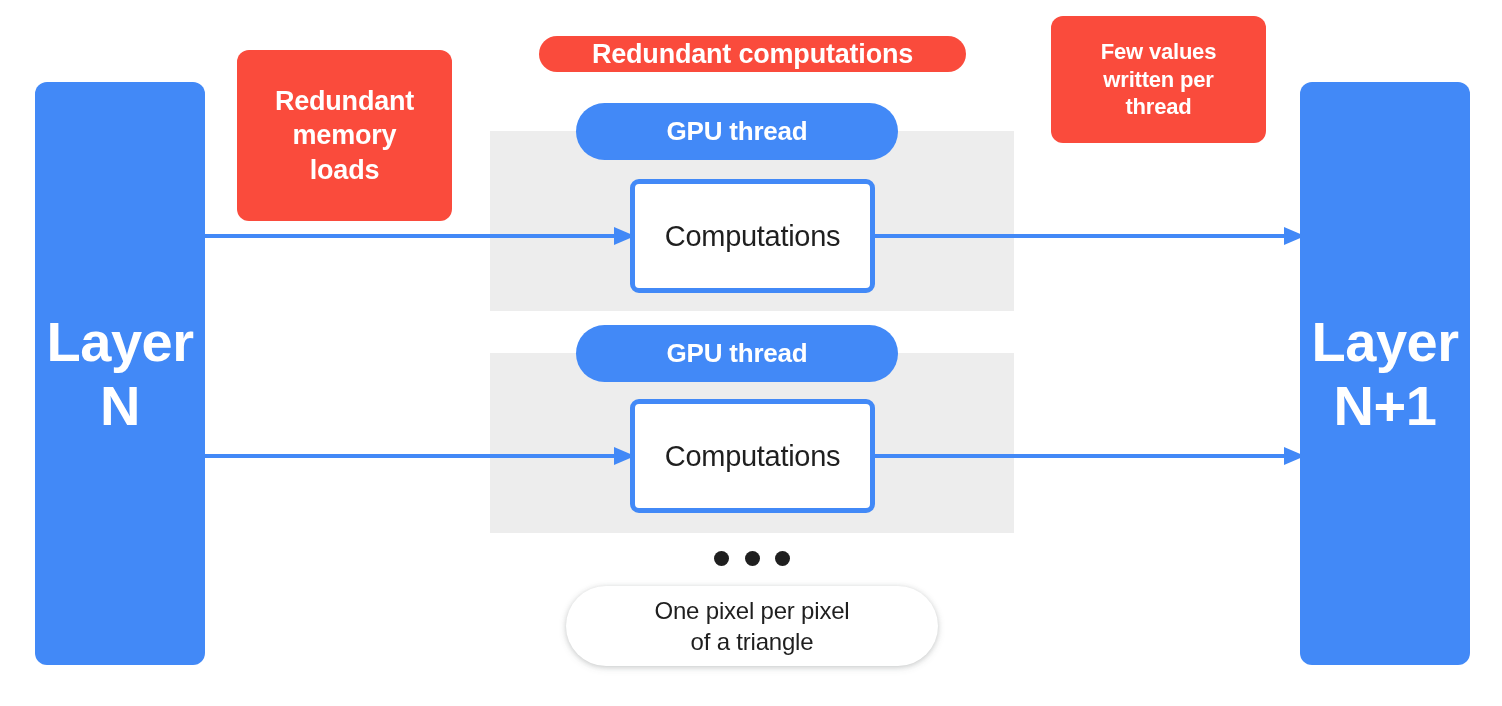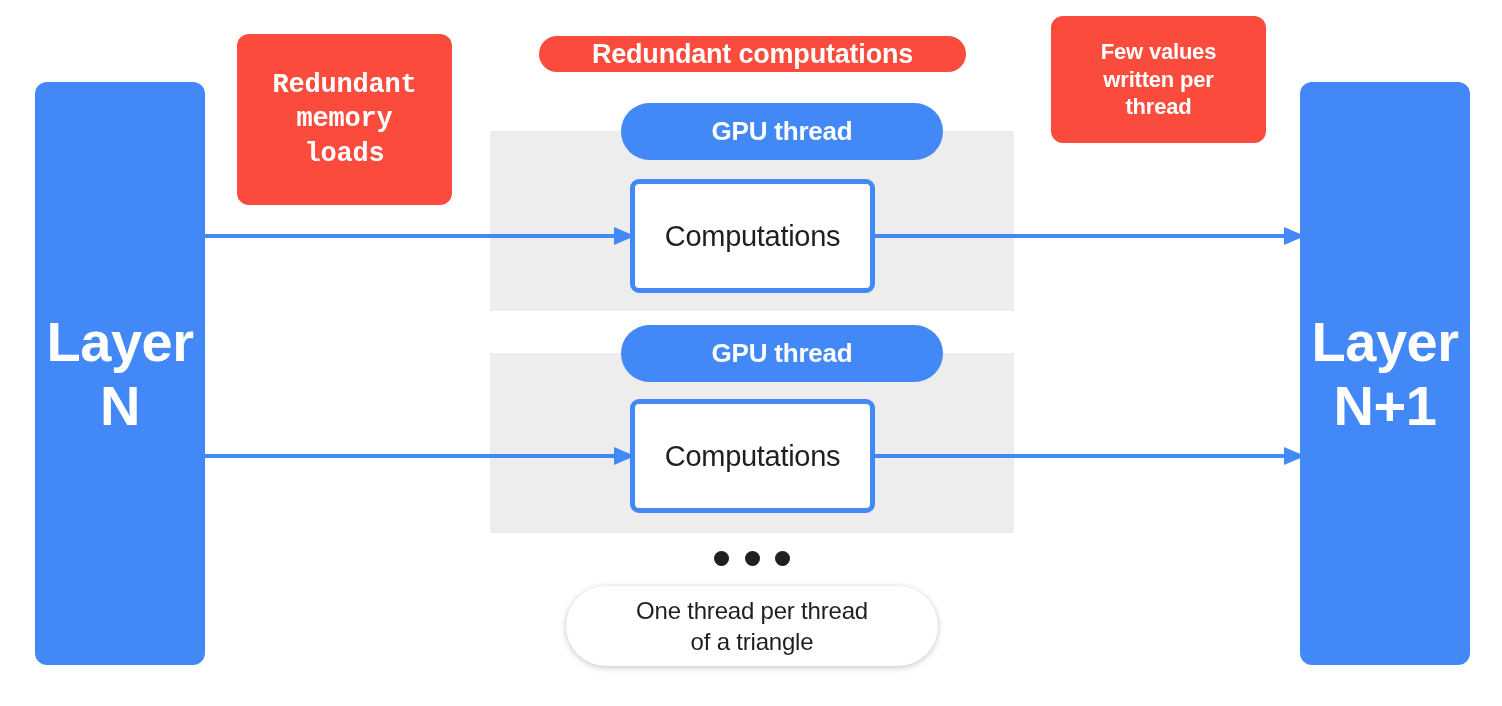--- a/index.html
+++ b/index.html
@@ -55,21 +55,21 @@
     left: 490px;
     width: 524px;
     background: #ededed;
   }
   #thread-band-1 { top: 131px; height: 180px; }
   #thread-band-2 { top: 353px; height: 180px; }
 
   
   .gpu-thread-pill {
     position: absolute;
-    left: 621px;
+    left: 576px;
     width: 322px;
     height: 57px;
     background: #4289f7;
     border-radius: 28.5px;
     display: flex;
     align-items: center;
     justify-content: center;
     color: #ffffff;
     font-size: 26px;
     font-weight: bold;
@@ -118,28 +118,27 @@
     color: #ffffff;
     font-weight: bold;
     text-align: center;
     display: flex;
     align-items: center;
     justify-content: center;
     white-space: pre-line;
   }
   #callout-redundant-memory-loads {
     left: 237px;
-    top: 34px;
+    top: 50px;
     width: 215px;
     height: 171px;
     border-radius: 12px;
     font-size: 27px;
     line-height: 1.26;
     letter-spacing: -0.2px;
-    font-family: Liberation Mono, monospace;
   }
   #callout-redundant-computations {
     left: 539px;
     top: 36px;
     width: 427px;
     height: 36px;
     border-radius: 26px;
     font-size: 27px;
     letter-spacing: -0.2px;
   }
@@ -247,19 +246,19 @@
   <div class="callout-red" id="callout-few-values-written">Few values
 written per
 thread</div>
 
   <div id="ellipsis-dots">
     <span class="dot"></span>
     <span class="dot"></span>
     <span class="dot"></span>
   </div>
 
-  <div id="note-one-thread-per-pixel">One thread per thread
+  <div id="note-one-thread-per-pixel">One pixel per pixel
 of a triangle</div>
 
   <div class="layer-box" id="layer-n1-box">Layer
 N+1</div>
 
 </div>
 
 </body></html>

